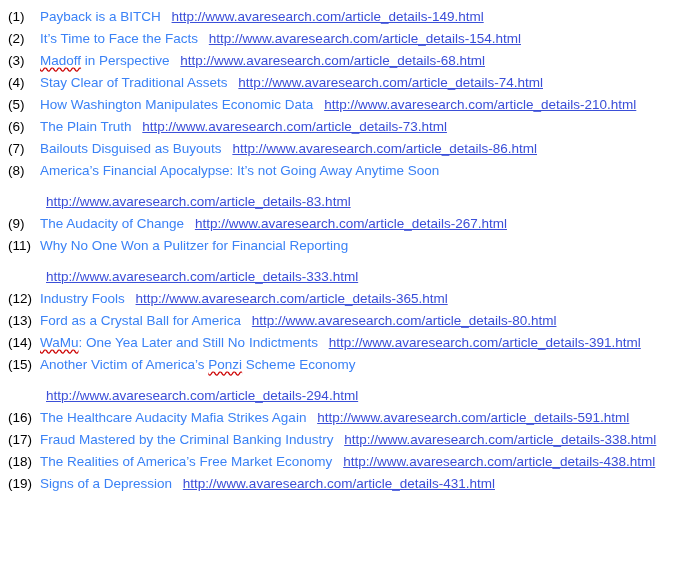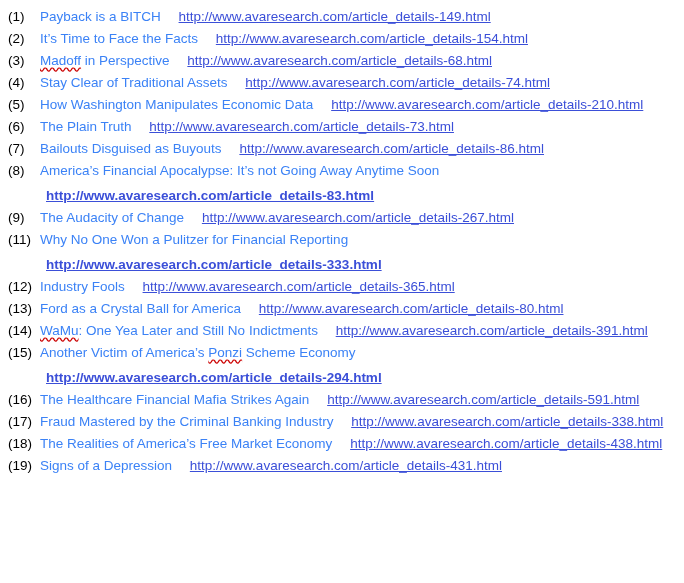--- a/index.html
+++ b/index.html
@@ -47,24 +47,23 @@
   }
   .link {
     color: #3b4fd8;
     text-decoration: underline;
     cursor: pointer;
     word-break: break-all;
   }
   .wrapline {
     display: block;
     padding-left: 6px;
-    margin-top: 8px;
-    font-weight: bold;
+    margin-top: 14px;
   }
-  .inline-link { margin-left: 14px; }
+  .inline-link { margin-left: 7px; }
 </style>
 </head>
 <body>
 
 <div class="doc" id="list-root">
     <div class="item">
       <span class="num">(1)</span>
       <div class="body-col"><span class="title">Payback is a BITCH</span> <a class="link inline-link" href="#">http://www.avaresearch.com/article_details-149.html</a></div>
     </div>
     <div class="item">
@@ -114,21 +113,21 @@
     <div class="item">
       <span class="num">(14)</span>
       <div class="body-col"><span class="title"><span class="sp">WaMu</span>: One Yea Later and Still No Indictments</span> <a class="link inline-link" href="#">http://www.avaresearch.com/article_details-391.html</a></div>
     </div>
     <div class="item">
       <span class="num">(15)</span>
       <div class="body-col"><span class="title">Another Victim of America’s <span class="sp">Ponzi</span> Scheme Economy</span><a class="link wrapline" href="#">http://www.avaresearch.com/article_details-294.html</a></div>
     </div>
     <div class="item">
       <span class="num">(16)</span>
-      <div class="body-col"><span class="title">The Healthcare Financial Mafia Strikes Again</span> <a class="link inline-link" href="#">http://www.avaresearch.com/article_details-591.html</a></div>
+      <div class="body-col"><span class="title">The Healthcare Audacity Mafia Strikes Again</span> <a class="link inline-link" href="#">http://www.avaresearch.com/article_details-591.html</a></div>
     </div>
     <div class="item">
       <span class="num">(17)</span>
       <div class="body-col"><span class="title">Fraud Mastered by the Criminal Banking Industry</span> <a class="link inline-link" href="#">http://www.avaresearch.com/article_details-338.html</a></div>
     </div>
     <div class="item">
       <span class="num">(18)</span>
       <div class="body-col"><span class="title">The Realities of America’s Free Market Economy</span> <a class="link inline-link" href="#">http://www.avaresearch.com/article_details-438.html</a></div>
     </div>
     <div class="item">

